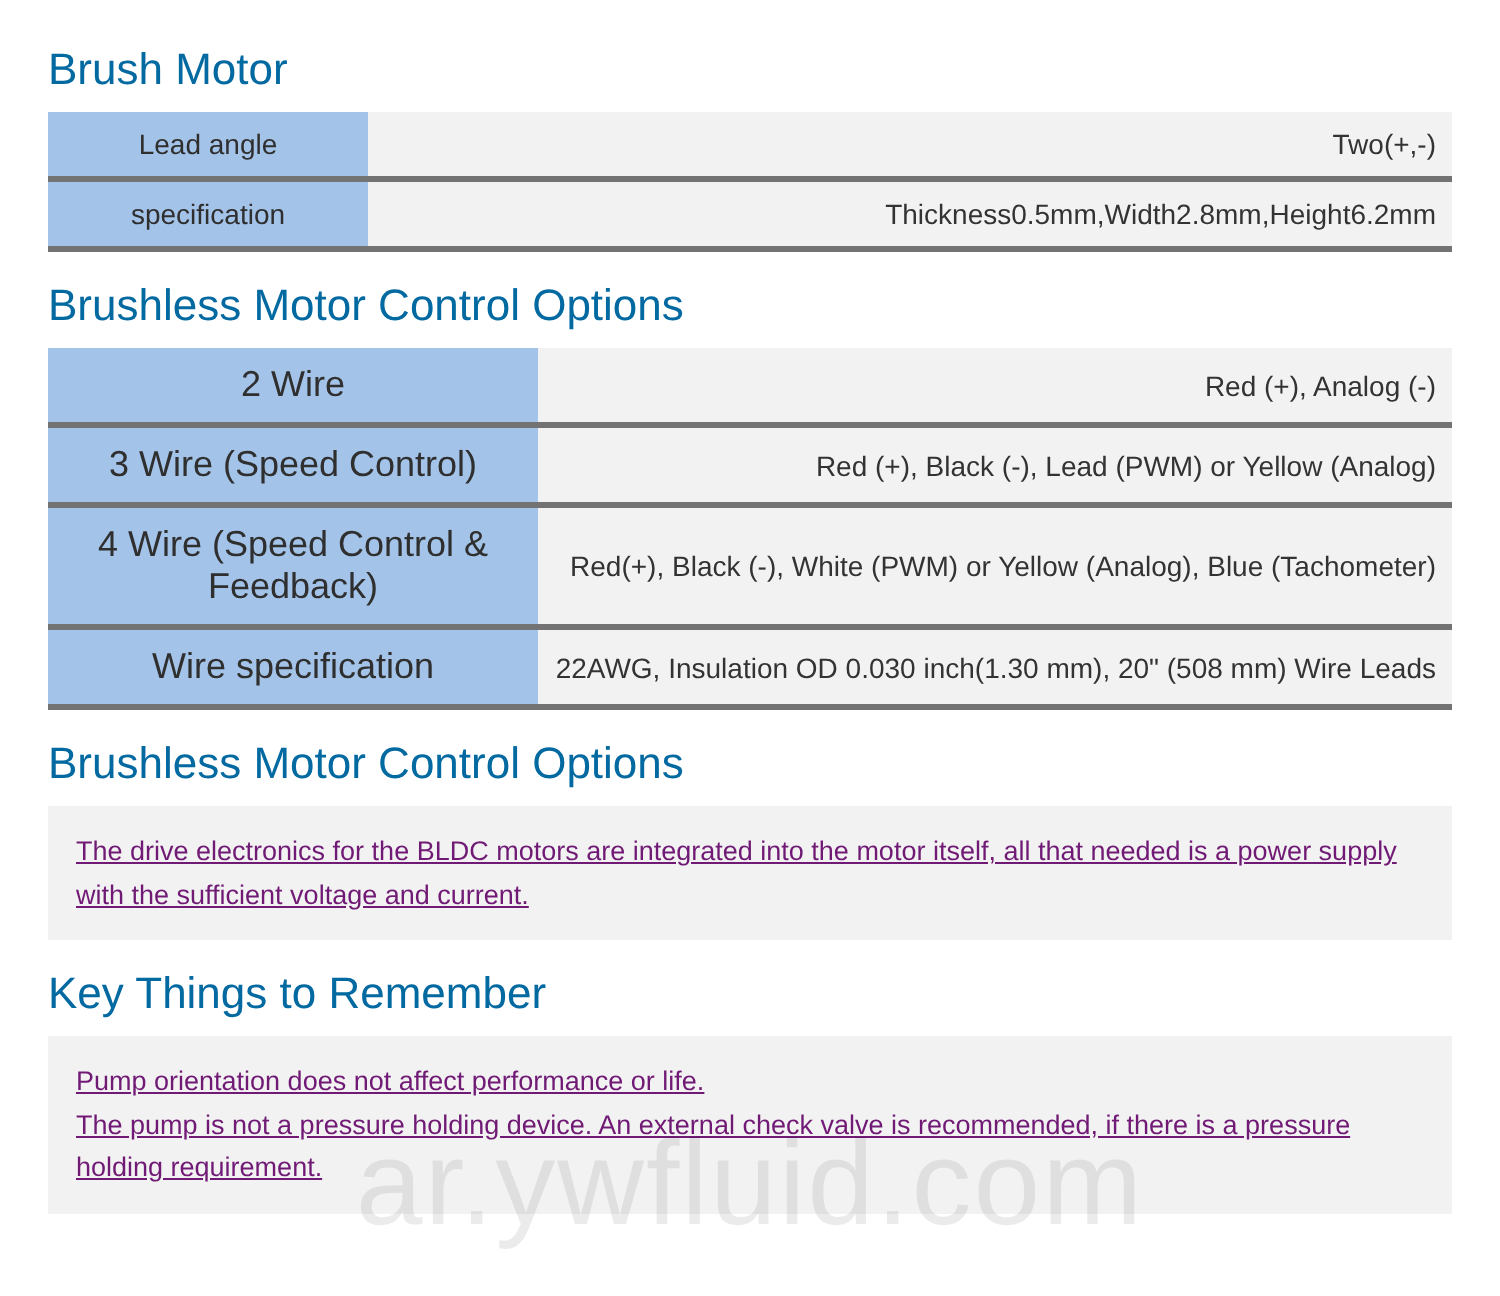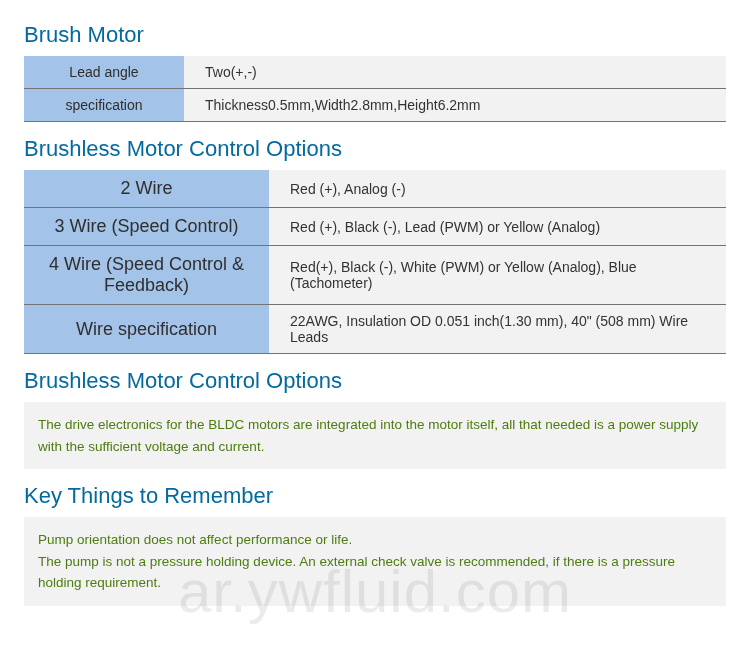--- a/index.html
+++ b/index.html
@@ -21,46 +21,48 @@
     color: #0369a1;
     margin-bottom: 8px;
     margin-top: 14px;
   }
   table {
     width: 100%;
     border-collapse: collapse;
     font-size: 14px;
   }
   table tr {
-    border-bottom: 1px solid #737373;
+    border-bottom: 3px solid #737373;
   }
   .label-cell {
     background: #a3c3e8;
     color: #2f2f2f;
     text-align: center;
     padding: 8px 6px;
     font-size: 14px;
     vertical-align: middle;
   }
   .value-cell {
     background: #f2f2f2;
     color: #333;
-    padding: 8px 21px;
+    padding: 8px 8px;
     font-size: 14px;
     vertical-align: middle;
+    text-align: right;
   }
   .tbl1 .label-cell { width: 160px; }
   .tbl2 .label-cell { width: 245px; font-size: 18px; }
   .desc-box {
     background: #f2f2f2;
     padding: 12px 14px;
     font-size: 13.5px;
-    color: #4d7c0f;
+    color: #701a75;
     line-height: 1.6;
     margin-bottom: 6px;
+    text-decoration: underline;
   }
   .watermark {
     position: absolute;
     bottom: 22px;
     left: 50%;
     transform: translateX(-50%);
     font-size: 60px;
     font-weight: 300;
     color: rgba(0,0,0,0.08);
     white-space: nowrap;
@@ -98,21 +100,21 @@
     <tr>
       <td class="label-cell">3 Wire (Speed Control)</td>
       <td class="value-cell">Red (+), Black (-), Lead (PWM) or Yellow (Analog)</td>
     </tr>
     <tr>
       <td class="label-cell">4 Wire (Speed Control &amp; Feedback)</td>
       <td class="value-cell">Red(+), Black (-), White (PWM) or Yellow (Analog), Blue (Tachometer)</td>
     </tr>
     <tr>
       <td class="label-cell">Wire specification</td>
-      <td class="value-cell">22AWG, Insulation OD 0.051 inch(1.30 mm), 40" (508 mm) Wire Leads</td>
+      <td class="value-cell">22AWG, Insulation OD 0.030 inch(1.30 mm), 20" (508 mm) Wire Leads</td>
     </tr>
   </tbody>
     </table>
 
   <div class="section-title">Brushless Motor Control Options</div>
   <div class="desc-box">The drive electronics for the BLDC motors are integrated into the motor itself, all that needed is a power supply with the sufficient voltage and current.</div>
 
   <div class="section-title">Key Things to Remember</div>
   <div class="desc-box">
     <div>Pump orientation does not affect performance or life.</div>

